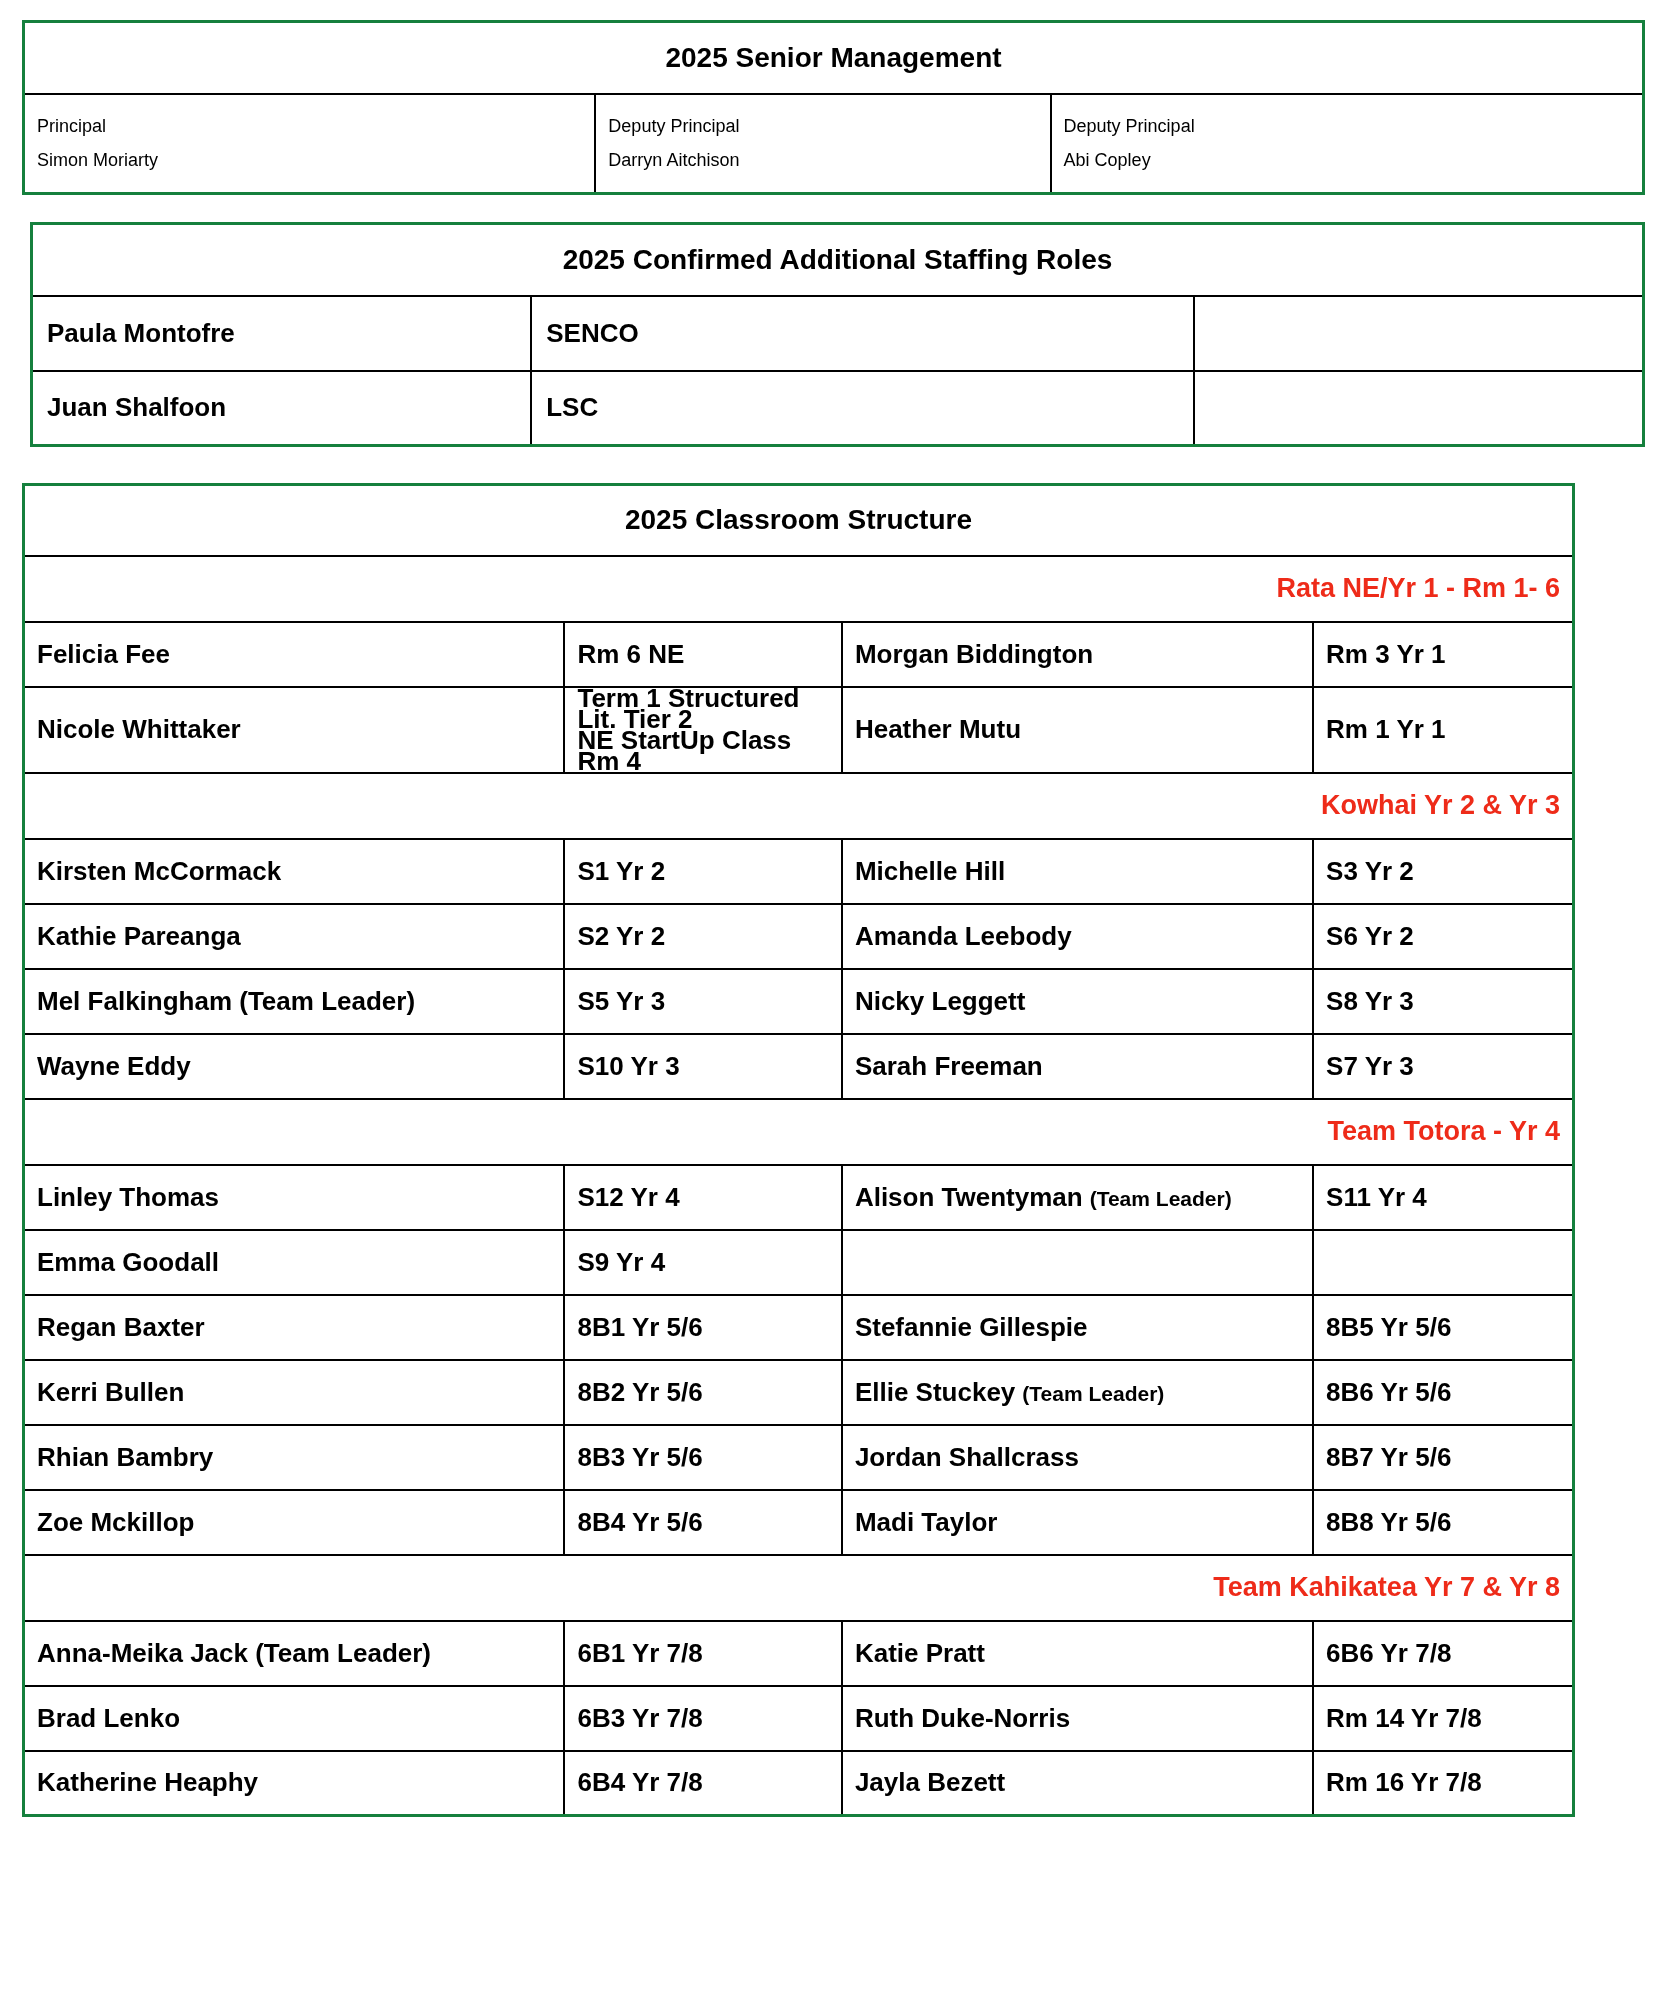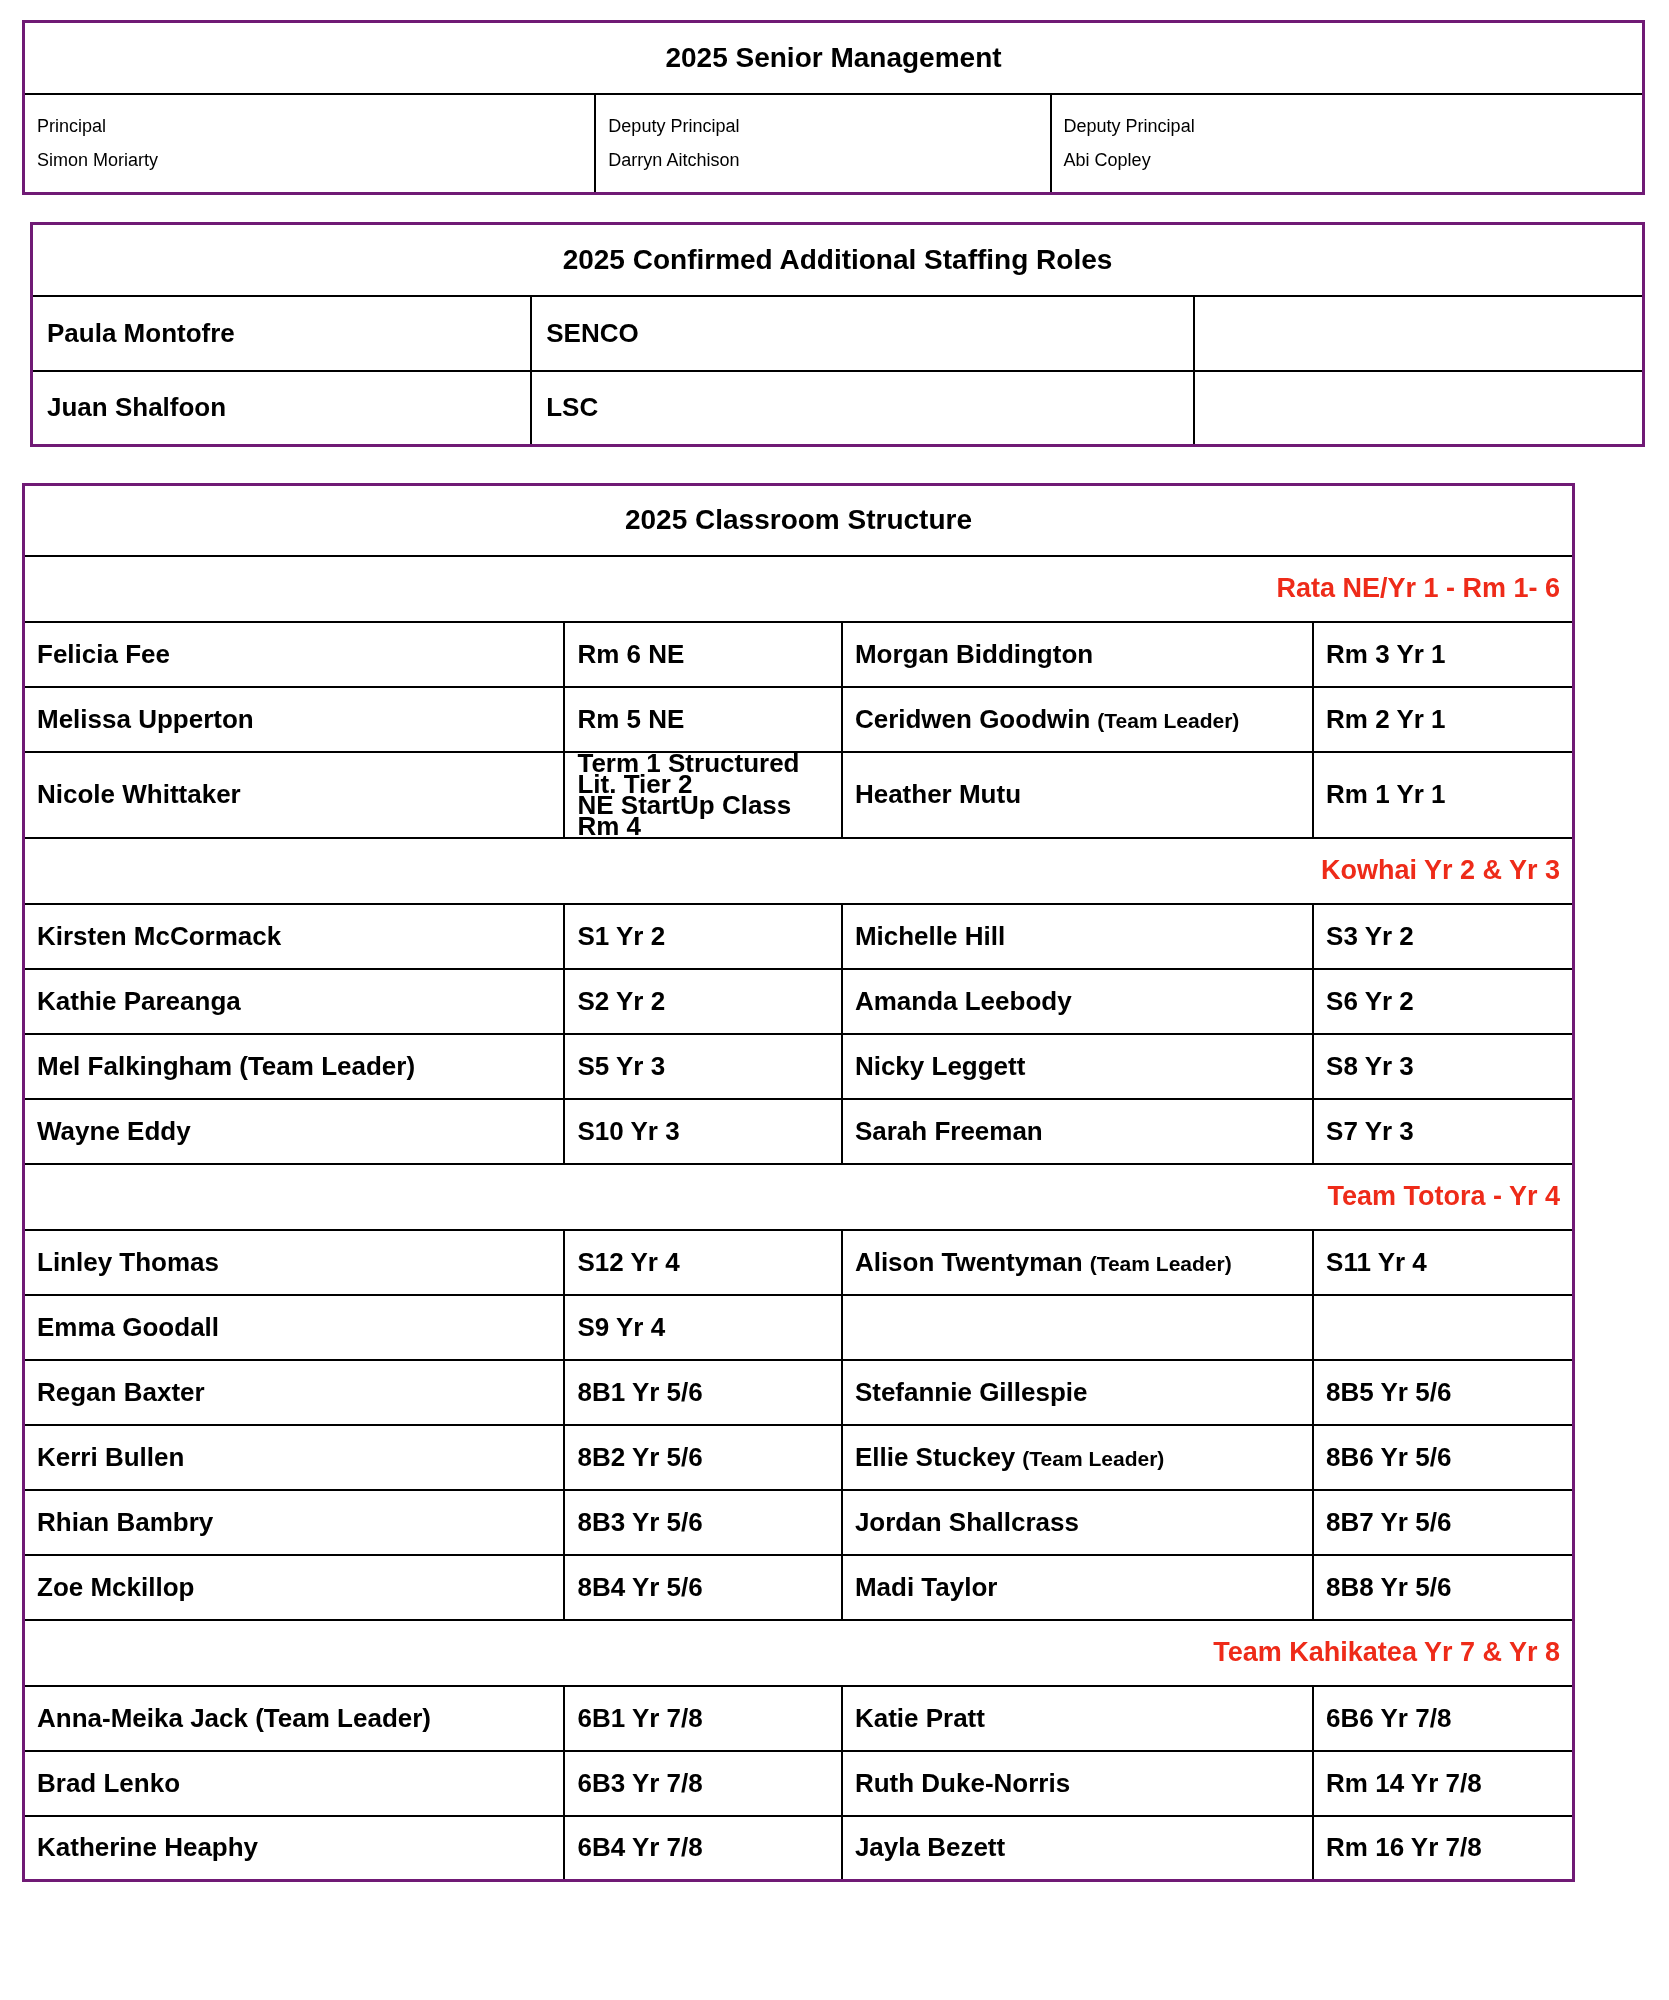--- a/index.html
+++ b/index.html
@@ -5,21 +5,21 @@
   :root { --accent-red: #ee2b19; }
   * { box-sizing: border-box; }
   html, body { margin: 0; padding: 0; }
   body {
     width: 1669px; height: 2000px; background: #ffffff; color: #000;
     font-family: "Liberation Sans", "DejaVu Sans", sans-serif;
     overflow: hidden;
   }
   table.tbl {
     border-collapse: collapse; table-layout: fixed;
-    border: 3px solid #701a75;
+    border: 3px solid #15803d;
   }
   table.tbl td {
     border: 2px solid #000; vertical-align: middle;
     padding: 0 12px; overflow: hidden;
   }
   tr.title td {
     text-align: center; font-weight: bold; font-size: 28px; padding: 0;
   }
   
   #t1 { margin: 20px 0 0 22px; width: 1623px; }
@@ -108,28 +108,20 @@
   <tr class="sec">
     <td colspan="4">Rata NE/Yr 1 - Rm 1- 6</td>
   </tr>
   <tr class="data">
     <td>Felicia Fee</td>
     <td>Rm 6 NE</td>
     <td>Morgan Biddington</td>
     <td>Rm 3 Yr 1</td>
   </tr>
   <tr class="data">
-    <td>Melissa Upperton</td>
-    <td>Rm 5 NE</td>
-    <td>
-      <span>Ceridwen Goodwin</span><span class="suffix">(Team Leader)</span>
-    </td>
-    <td>Rm 2 Yr 1</td>
-  </tr>
-  <tr class="data">
     <td>Nicole Whittaker</td>
     <td class="small-note">
       <div>Term 1 Structured Lit. Tier 2</div>
       <div>NE StartUp Class Rm 4</div>
     </td>
     <td>Heather Mutu</td>
     <td>Rm 1 Yr 1</td>
   </tr>
 
   <tr class="sec">

